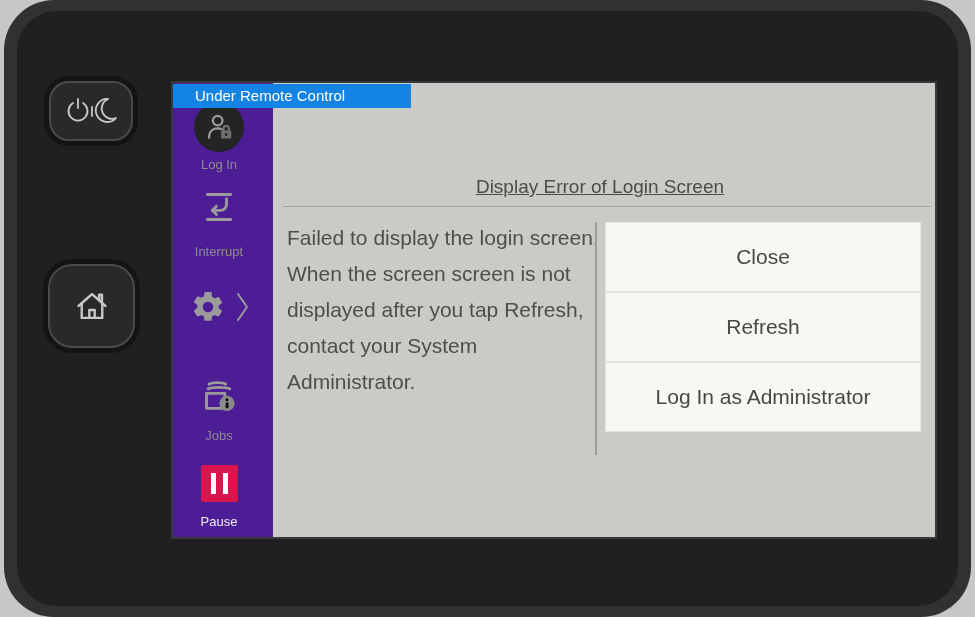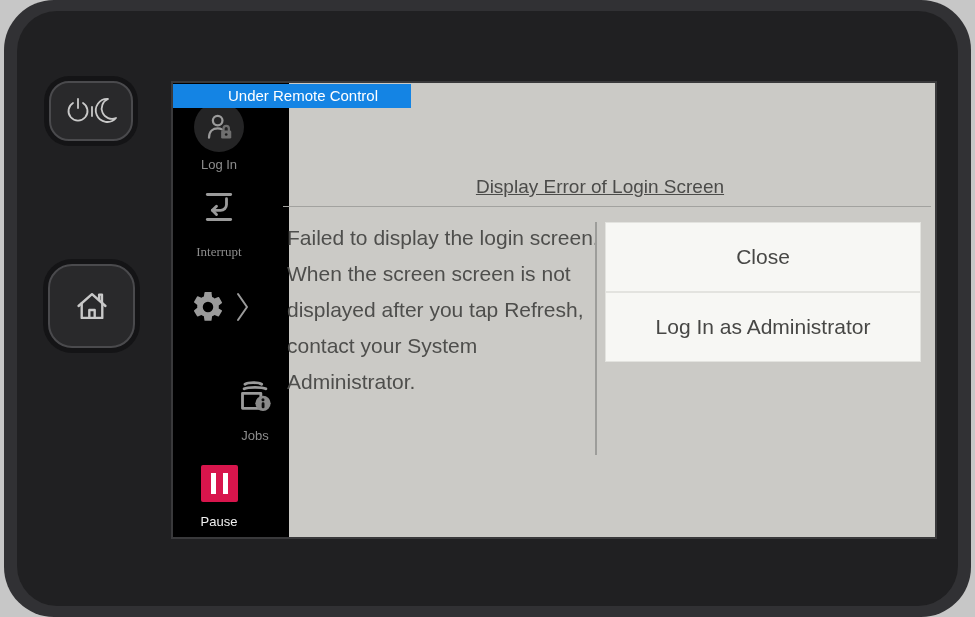--- a/index.html
+++ b/index.html
@@ -17,34 +17,34 @@
     box-shadow:0 0 0 5px #141416; display:flex; align-items:center; justify-content:center; cursor:pointer; }
   .hw-power { left:49px; top:81px; width:84px; height:60px; }
   .hw-home  { left:48px; top:264px; width:87px; height:84px; border-radius:24px; }
   .hw-btn svg { display:block; }
 
   
   .screen { position:absolute; left:173px; top:83px; width:762px; height:454px;
     background:#cbcac6; outline:2px solid #39393b; }
 
   .banner { position:absolute; left:0; top:1px; width:238px; height:24px; background:#1484e4;
-    color:#ffffff; font-size:15px; line-height:24px; padding-left:22px; z-index:5;text-align:center; }
+    color:#ffffff; font-size:15px; line-height:24px; padding-left:22px; z-index:5; }
 
   
-  .sidebar { position:absolute; left:0; top:0; width:116px; height:100%; background:#000000; }
+  .sidebar { position:absolute; left:0; top:0; width:100px; height:100%; background:#4c1d95; }
   .side-item { position:absolute; left:0; width:92px; text-align:center; cursor:pointer; }
   .side-label { display:block; font-size:13px; color:#8d8d8d; }
   .login-circle { width:50px; height:50px; border-radius:50%; background:#242425;
     margin:0 auto; display:flex; align-items:center; justify-content:center; }
   .item-login     { top:19px; }
   .item-login .side-label { margin-top:5px; }
   .item-interrupt { top:104px; }
-  .item-interrupt .side-label { margin-top:13px;font-family:Liberation Serif, serif; }
+  .item-interrupt .side-label { margin-top:13px; }
   .item-settings  { top:206px; display:flex; align-items:center; justify-content:center; gap:10px; }
-  .item-jobs      { top:292px;margin-left:36px; }
+  .item-jobs      { top:292px; }
   .item-jobs .side-label { margin-top:9px; }
   .item-pause     { top:382px; }
   .pause-square { width:37px; height:37px; background:#d8154c; border-radius:2px;
     margin:0 auto; display:flex; align-items:center; justify-content:center; gap:7px; }
   .pause-square i { display:block; width:5px; height:21px; background:#ffffff; }
   .item-pause .side-label { margin-top:12px; color:#f0f0f0; }
 
   
   .content { position:absolute; left:92px; top:0; right:0; bottom:0; }
   .dlg-title { position:absolute; top:93px; left:0; width:100%; text-align:center;
@@ -165,17 +165,18 @@
 
     <div class="dlg-message">
       <p>Failed to display the login screen.</p>
       <p>When the screen screen is not displayed after you tap Refresh, contact your System Administrator.</p>
     </div>
 
     <div class="dlg-vdivider"></div>
 
     <div class="dlg-buttons">
       <button class="dlg-btn">Close</button>
+      <button class="dlg-btn">Refresh</button>
       <button class="dlg-btn">Log In as Administrator</button>
     </div>
   </main>
 
 </div>
 
 </body></html>

